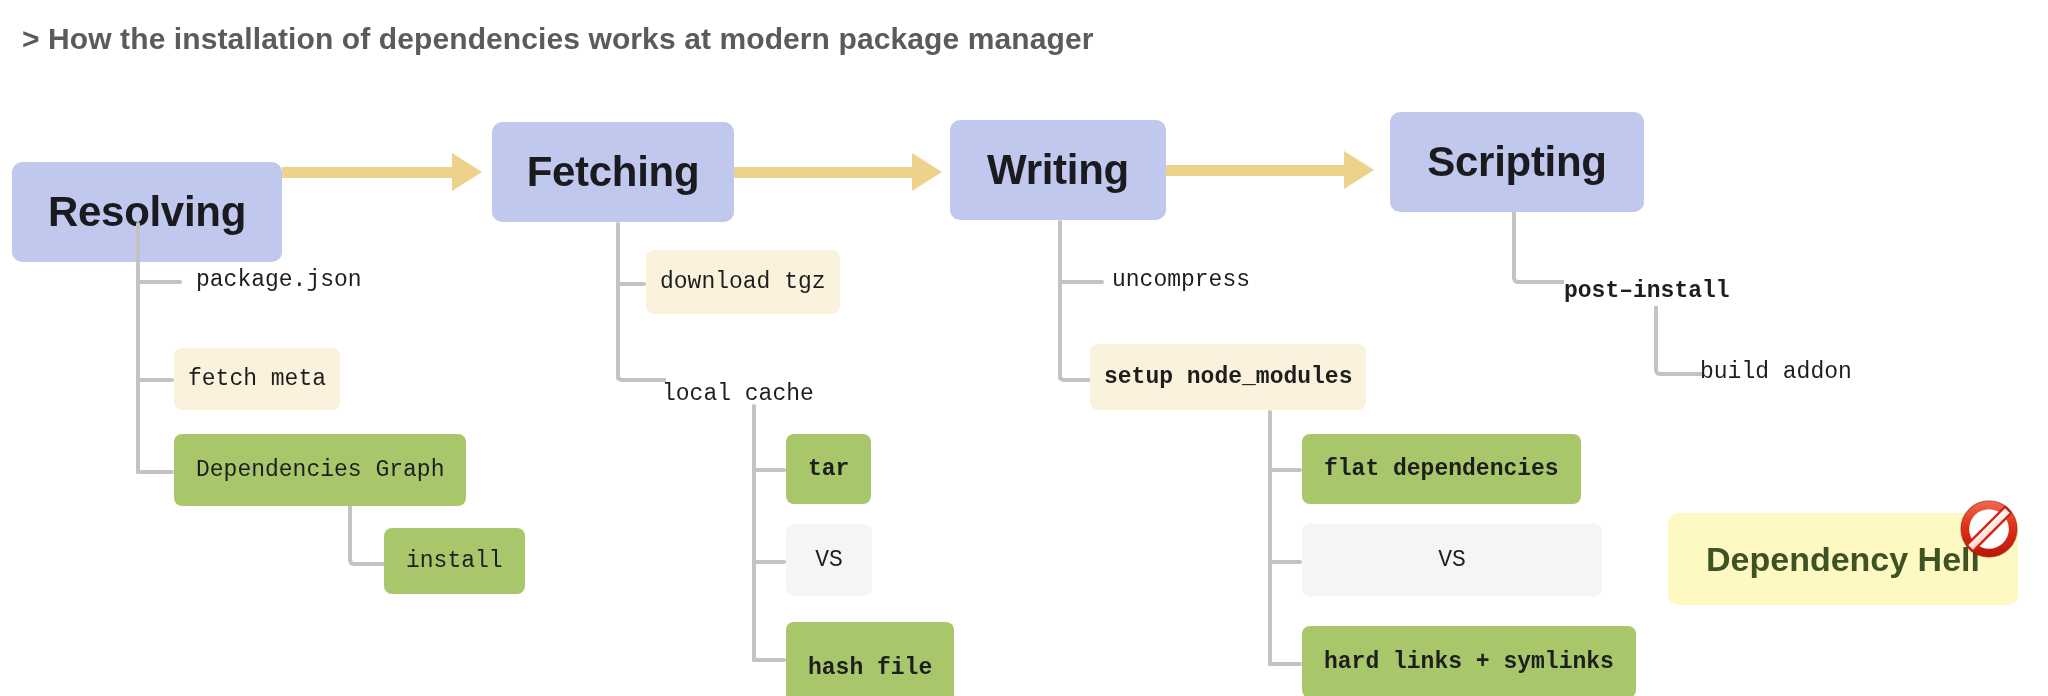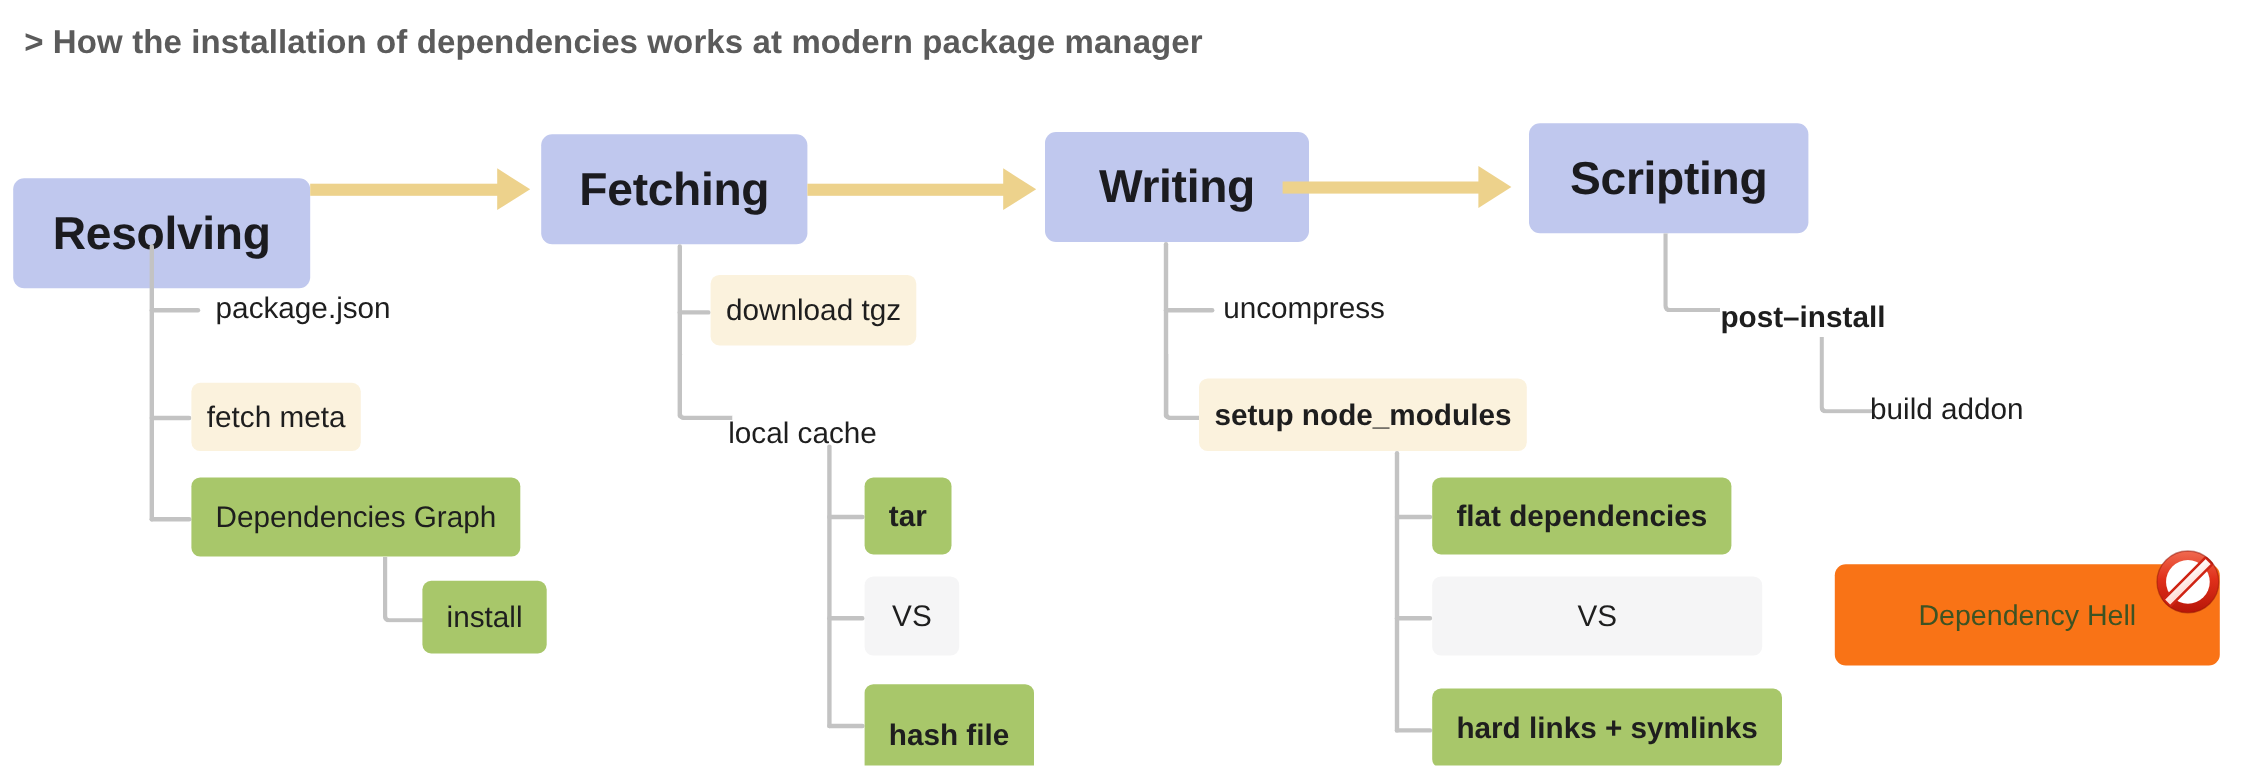--- a/index.html
+++ b/index.html
@@ -83,24 +83,25 @@
     border-bottom-left-radius: 6px;
     background: transparent;
   }
 
   
   .node {
     position: absolute;
     display: flex;
     align-items: center;
     box-sizing: border-box;
-    font-size: 27px;
+    font-size: 23px;
     color: #1e1e1e;
     white-space: nowrap;
     border-radius: 8px;
+    font-family: Liberation Mono, monospace;
   }
   .node.plain {
     background: transparent;
     padding: 0;
   }
   .node.cream {
     background: #fbf2dd;
     padding: 0 14px;
   }
   .node.green {
@@ -111,27 +112,27 @@
   .node.grey {
     background: #f5f5f6;
     padding: 0 22px;
     justify-content: center;
   }
   .node.bold { font-weight: bold; }
 
   
   .hell-box {
     position: absolute;
-    background: #f97316;
+    background: #fef9c3;
     border-radius: 10px;
     display: flex;
     align-items: center;
     justify-content: center;
-    font-size: 26px;
-    font-weight: normal;
+    font-size: 34px;
+    font-weight: bold;
     color: #3d5323;
     box-sizing: border-box;
   }
   .no-entry {
     position: absolute;
     width: 62px;
     height: 62px;
   }
 </style>
 </head>
@@ -142,21 +143,21 @@
   <div class="title">&gt; How the installation of dependencies works at modern package manager</div>
 
   <div class="stage" style="left:12px; top:122px; width:270px; height:100px;margin-top:40px;">
     <span>Resolving</span>
   </div>
 
   <div class="stage" style="left:492px; top:122px; width:242px; height:100px;">
     <span>Fetching</span>
   </div>
 
-  <div class="stage" style="left:950px; top:120px; width:240px; height:100px;">
+  <div class="stage" style="left:950px; top:120px; width:216px; height:100px;">
     <span>Writing</span>
   </div>
 
   <div class="stage" style="left:1390px; top:112px; width:254px; height:100px;">
     <span>Scripting</span>
   </div>
 
   <div>
     <div class="arrow-line" style="left:282px; top:167px; width:172px;"></div>
     <div class="arrow-head" style="left:452px; top:153px;"></div>

